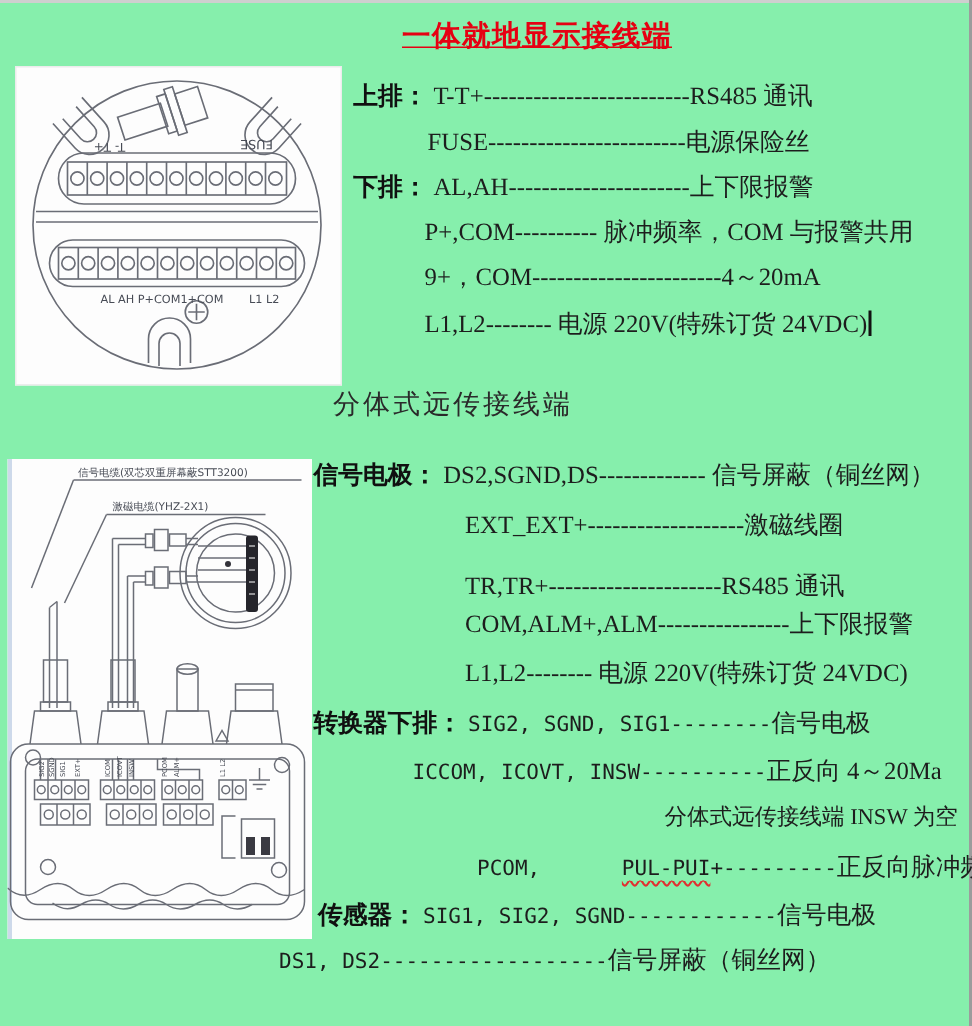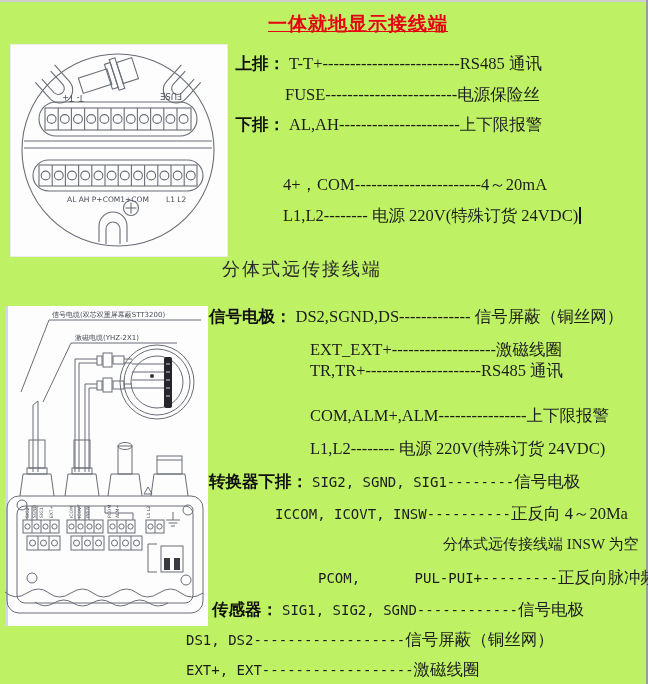--- a/index.html
+++ b/index.html
@@ -1,35 +1,35 @@
 <!DOCTYPE html>
 <html><head>
 <meta charset="utf-8">
 <style>
   html,body{margin:0;padding:0;background:#fff;}
-  .page{position:relative;width:648px;height:684px;background:#bef264;overflow:hidden;
+  .page{position:relative;width:648px;height:684px;background:#86efac;overflow:hidden;
         font-family:"Liberation Serif","DejaVu Serif",serif;color:#1d1d1d;}
   .edge-top{position:absolute;left:0;top:0;width:100%;height:2px;background:#cfcfcf;}
   .edge-right{position:absolute;right:0;top:0;width:2px;height:100%;background:#9c9c9c;}
 
   .title1{position:absolute;left:268px;top:11px;font-size:19px;font-weight:bold;color:#e60012;
           text-decoration:underline;font-family:"Liberation Sans","DejaVu Sans",sans-serif;letter-spacing:1px;}
   .title2{position:absolute;left:222px;top:257px;font-size:18px;color:#2a2a2a;letter-spacing:2px;}
 
   .row{position:absolute;white-space:nowrap;font-size:16.5px;text-align:right;}
   .lbl{font-family:"Liberation Sans","DejaVu Sans",sans-serif;font-weight:bold;color:#101010;margin-right:4px;}
   .lblw{display:inline-block;width:52px;}
   .term,.dash{color:#1d1d1d;}
   .mono .term,.mono .dash{font-family:"DejaVu Sans Mono","Liberation Mono",monospace;font-size:14px;margin-top:44px;}
-  .wavy{text-decoration-style:wavy;text-decoration-color:#e03030;text-underline-offset:3px;padding-left:46px;}
+  .wavy{text-decoration:underline;text-decoration-style:wavy;text-decoration-color:#e03030;text-underline-offset:3px;padding-left:46px;}
   .caret{display:inline-block;width:2px;height:17px;background:#111;vertical-align:-3px;margin-left:1px;}
 
   .s1r1{left:233px;top:53px}.s1r2{left:285px;top:84px}.s1r3{left:233px;top:114px}
   .s1r4{left:283px;top:144px}.s1r5{left:283px;top:174px}.s1r6{left:283px;top:205px}
-  .s2r1{left:209px;top:306px}.s2r2{left:310px;top:339px}.s2r3{left:310px;top:360px}
+  .s2r1{left:209px;top:306px}.s2r2{left:310px;top:339px}.s2r3{left:310px;top:380px}
   .s2r4{left:310px;top:405px}.s2r5{left:310px;top:438px}.s2r6{left:209px;top:471px}
   .s2r7{left:275px;top:503px}.s2r8{left:443px;top:535px;font-size:15px}.s2r9{left:318px;top:567px}
   .s2r10{left:212px;top:599px}.s2r11{left:186px;top:629px}.s2r12{left:186px;top:659px}
 
   .photo{position:absolute;background:#fdfdfd;}
   #ph1{left:10px;top:44px;width:216px;height:211px;border:1px solid #ececec;}
   #ph2{left:5px;top:306px;width:203px;height:320px;text-decoration:underline;}
   svg{display:block}
   svg text{font-family:"DejaVu Sans","Liberation Sans",sans-serif;fill:#474b55;}
 </style>
@@ -303,28 +303,28 @@
         <text transform="translate(106,212) rotate(-90)">PCOM</text>
         <text transform="translate(114,212) rotate(-90)">ALM+</text>
         <text transform="translate(145,212) rotate(-90)">L1 L2</text>
       </g>
     </svg>
   </div>
 
   <div class="row s1r1"><span class="lbl lblw">上排：</span><span class="term">T-T+</span><span class="dash">-------------------------</span><span class="desc">RS485 通讯</span></div>
   <div class="row s1r2"><span class="term">FUSE</span><span class="dash">------------------------</span><span class="desc">电源保险丝</span></div>
   <div class="row s1r3"><span class="lbl lblw">下排：</span><span class="term">AL,AH</span><span class="dash">----------------------</span><span class="desc">上下限报警</span></div>
-  <div class="row s1r5"><span class="term">4+，COM</span><span class="dash">-----------------------</span><span class="desc">4～20mA</span></div>
+  <div class="row s1r4"><span class="term">P+,COM</span><span class="dash">----------</span><span class="desc"> 脉冲频率，COM 与报警共用</span></div>
+  <div class="row s1r5"><span class="term">9+，COM</span><span class="dash">-----------------------</span><span class="desc">4～20mA</span></div>
   <div class="row s1r6"><span class="term">L1,L2</span><span class="dash">--------</span><span class="desc"> 电源 220V(特殊订货 24VDC)</span><span class="caret"></span></div>
 
   <div class="row s2r1"><span class="lbl">信号电极：</span><span class="term">DS2,SGND,DS</span><span class="dash">-------------</span><span class="desc"> 信号屏蔽（铜丝网）</span></div>
   <div class="row s2r2"><span class="term">EXT_EXT+</span><span class="dash">-------------------</span><span class="desc">激磁线圈</span></div>
   <div class="row s2r3"><span class="term">TR,TR+</span><span class="dash">---------------------</span><span class="desc">RS485 通讯</span></div>
   <div class="row s2r4"><span class="term">COM,ALM+,ALM</span><span class="dash">----------------</span><span class="desc">上下限报警</span></div>
   <div class="row s2r5"><span class="term">L1,L2</span><span class="dash">--------</span><span class="desc"> 电源 220V(特殊订货 24VDC)</span></div>
   <div class="row s2r6 mono"><span class="lbl">转换器下排：</span><span class="term">SIG2, SGND, SIG1</span><span class="dash">--------</span><span class="desc">信号电极</span></div>
   <div class="row s2r7 mono"><span class="term">ICCOM, ICOVT, INSW</span><span class="dash">----------</span><span class="desc">正反向 4～20Ma</span></div>
   <div class="row s2r8"><span class="desc">分体式远传接线端 INSW 为空</span></div>
   <div class="row s2r9 mono"><span class="term">PCOM, </span><span class="term wavy">PUL-PUI</span><span class="term">+</span><span class="dash">---------</span><span class="desc">正反向脉冲频率</span></div>
   <div class="row s2r10 mono"><span class="lbl">传感器：</span><span class="term">SIG1, SIG2, SGND</span><span class="dash">------------</span><span class="desc">信号电极</span></div>
   <div class="row s2r11 mono"><span class="term">DS1, DS2</span><span class="dash">------------------</span><span class="desc">信号屏蔽（铜丝网）</span></div>
-  <div class="row s2r12 mono"><span class="term">EXT+, EXT</span><span class="dash">------------------</span><span class="desc">激磁线圈</span></div>
 </div>
 
 </body></html>

